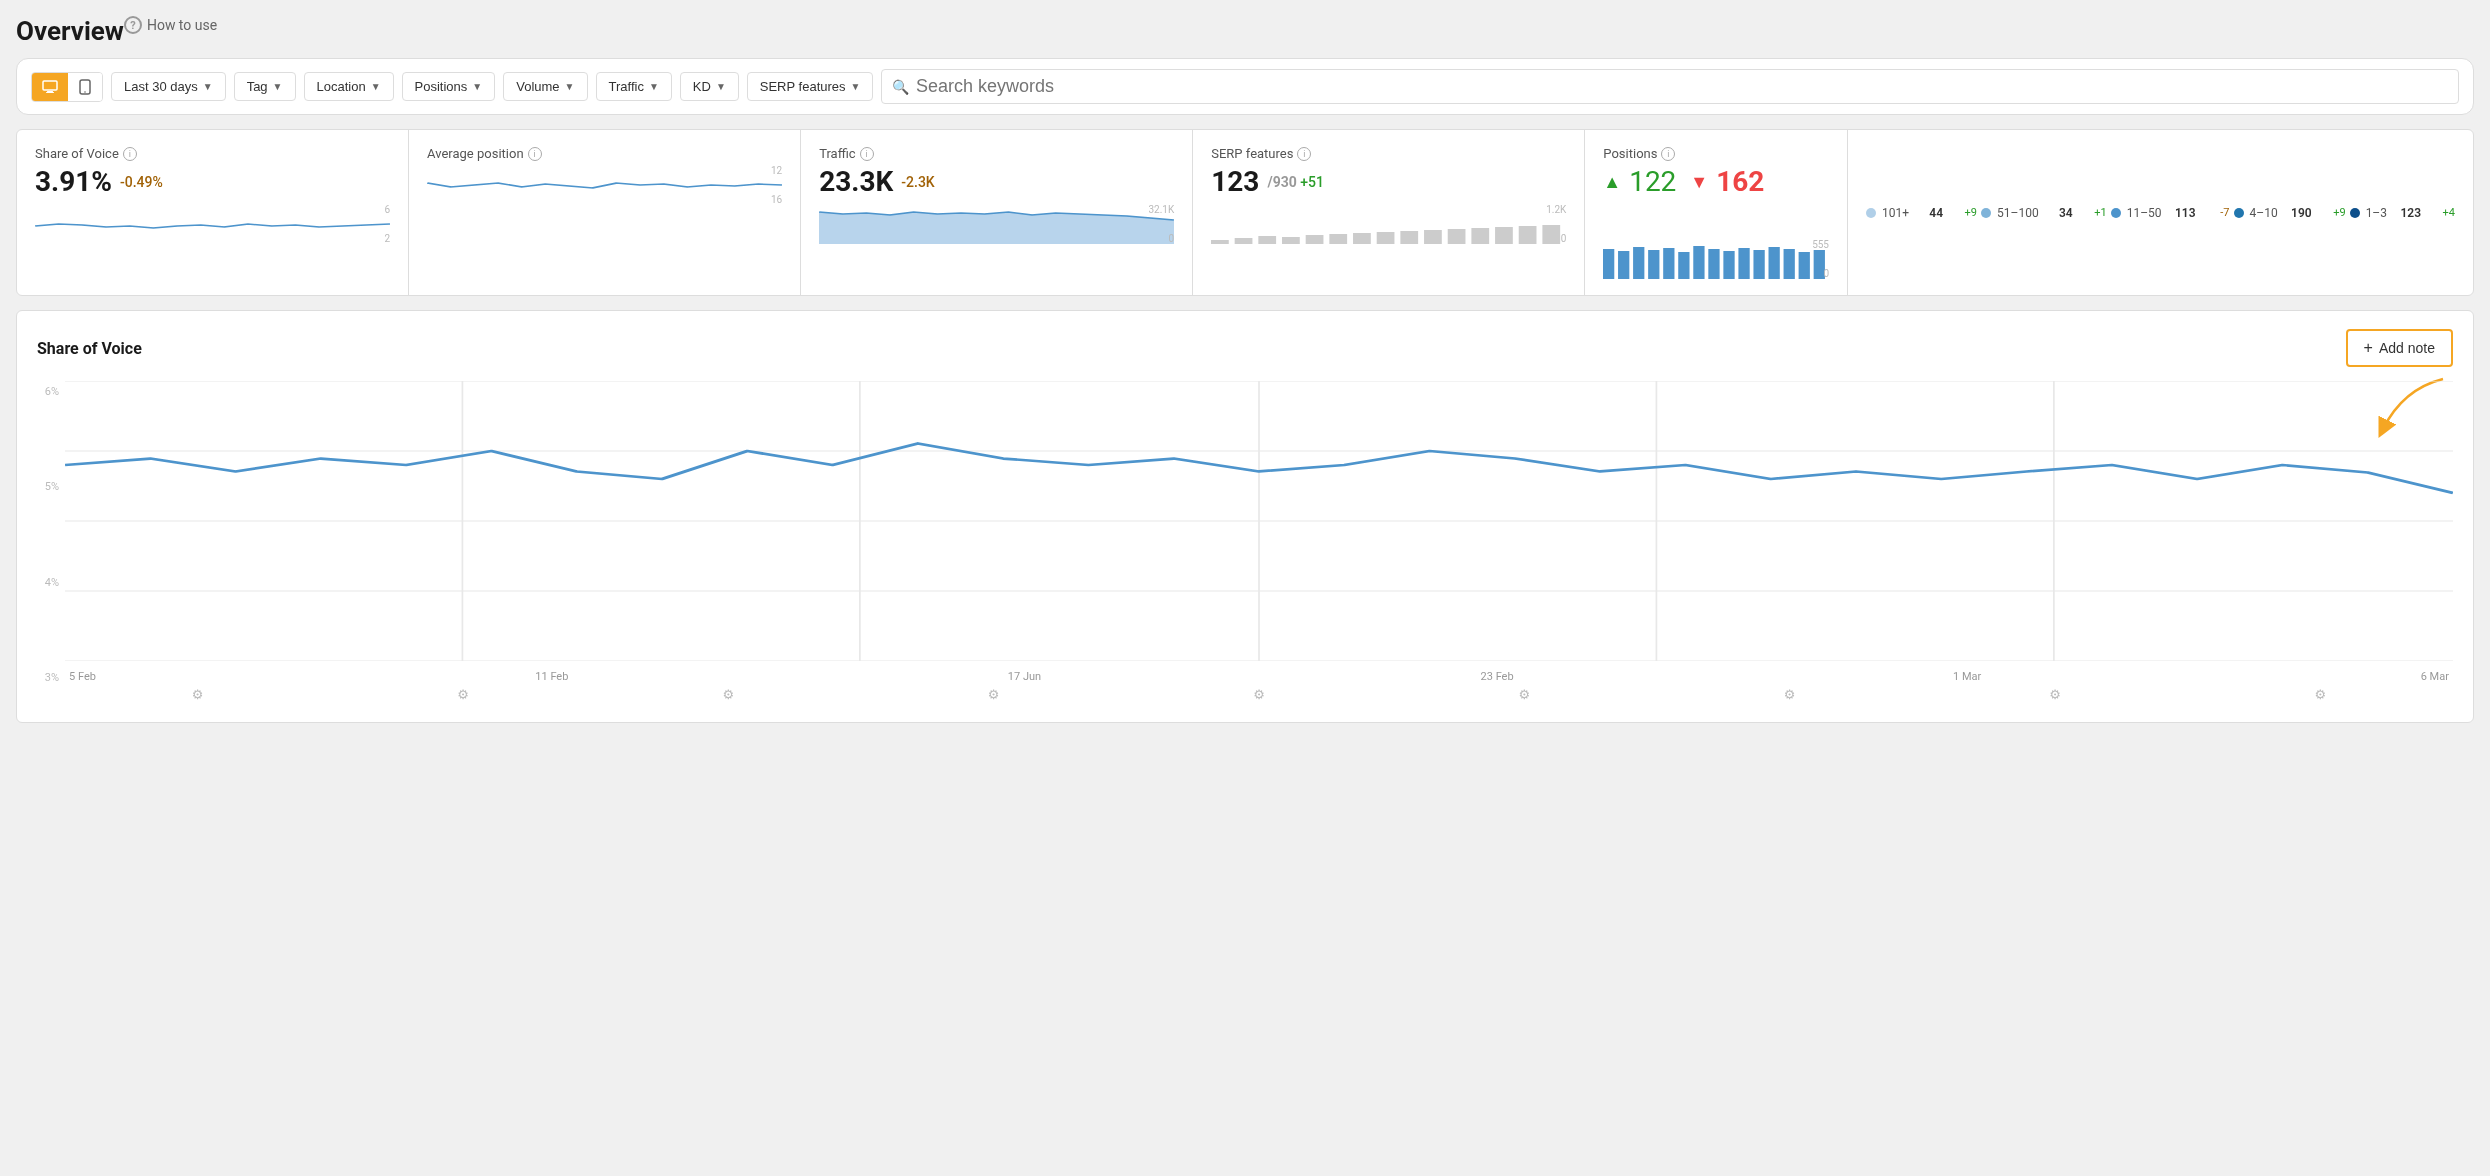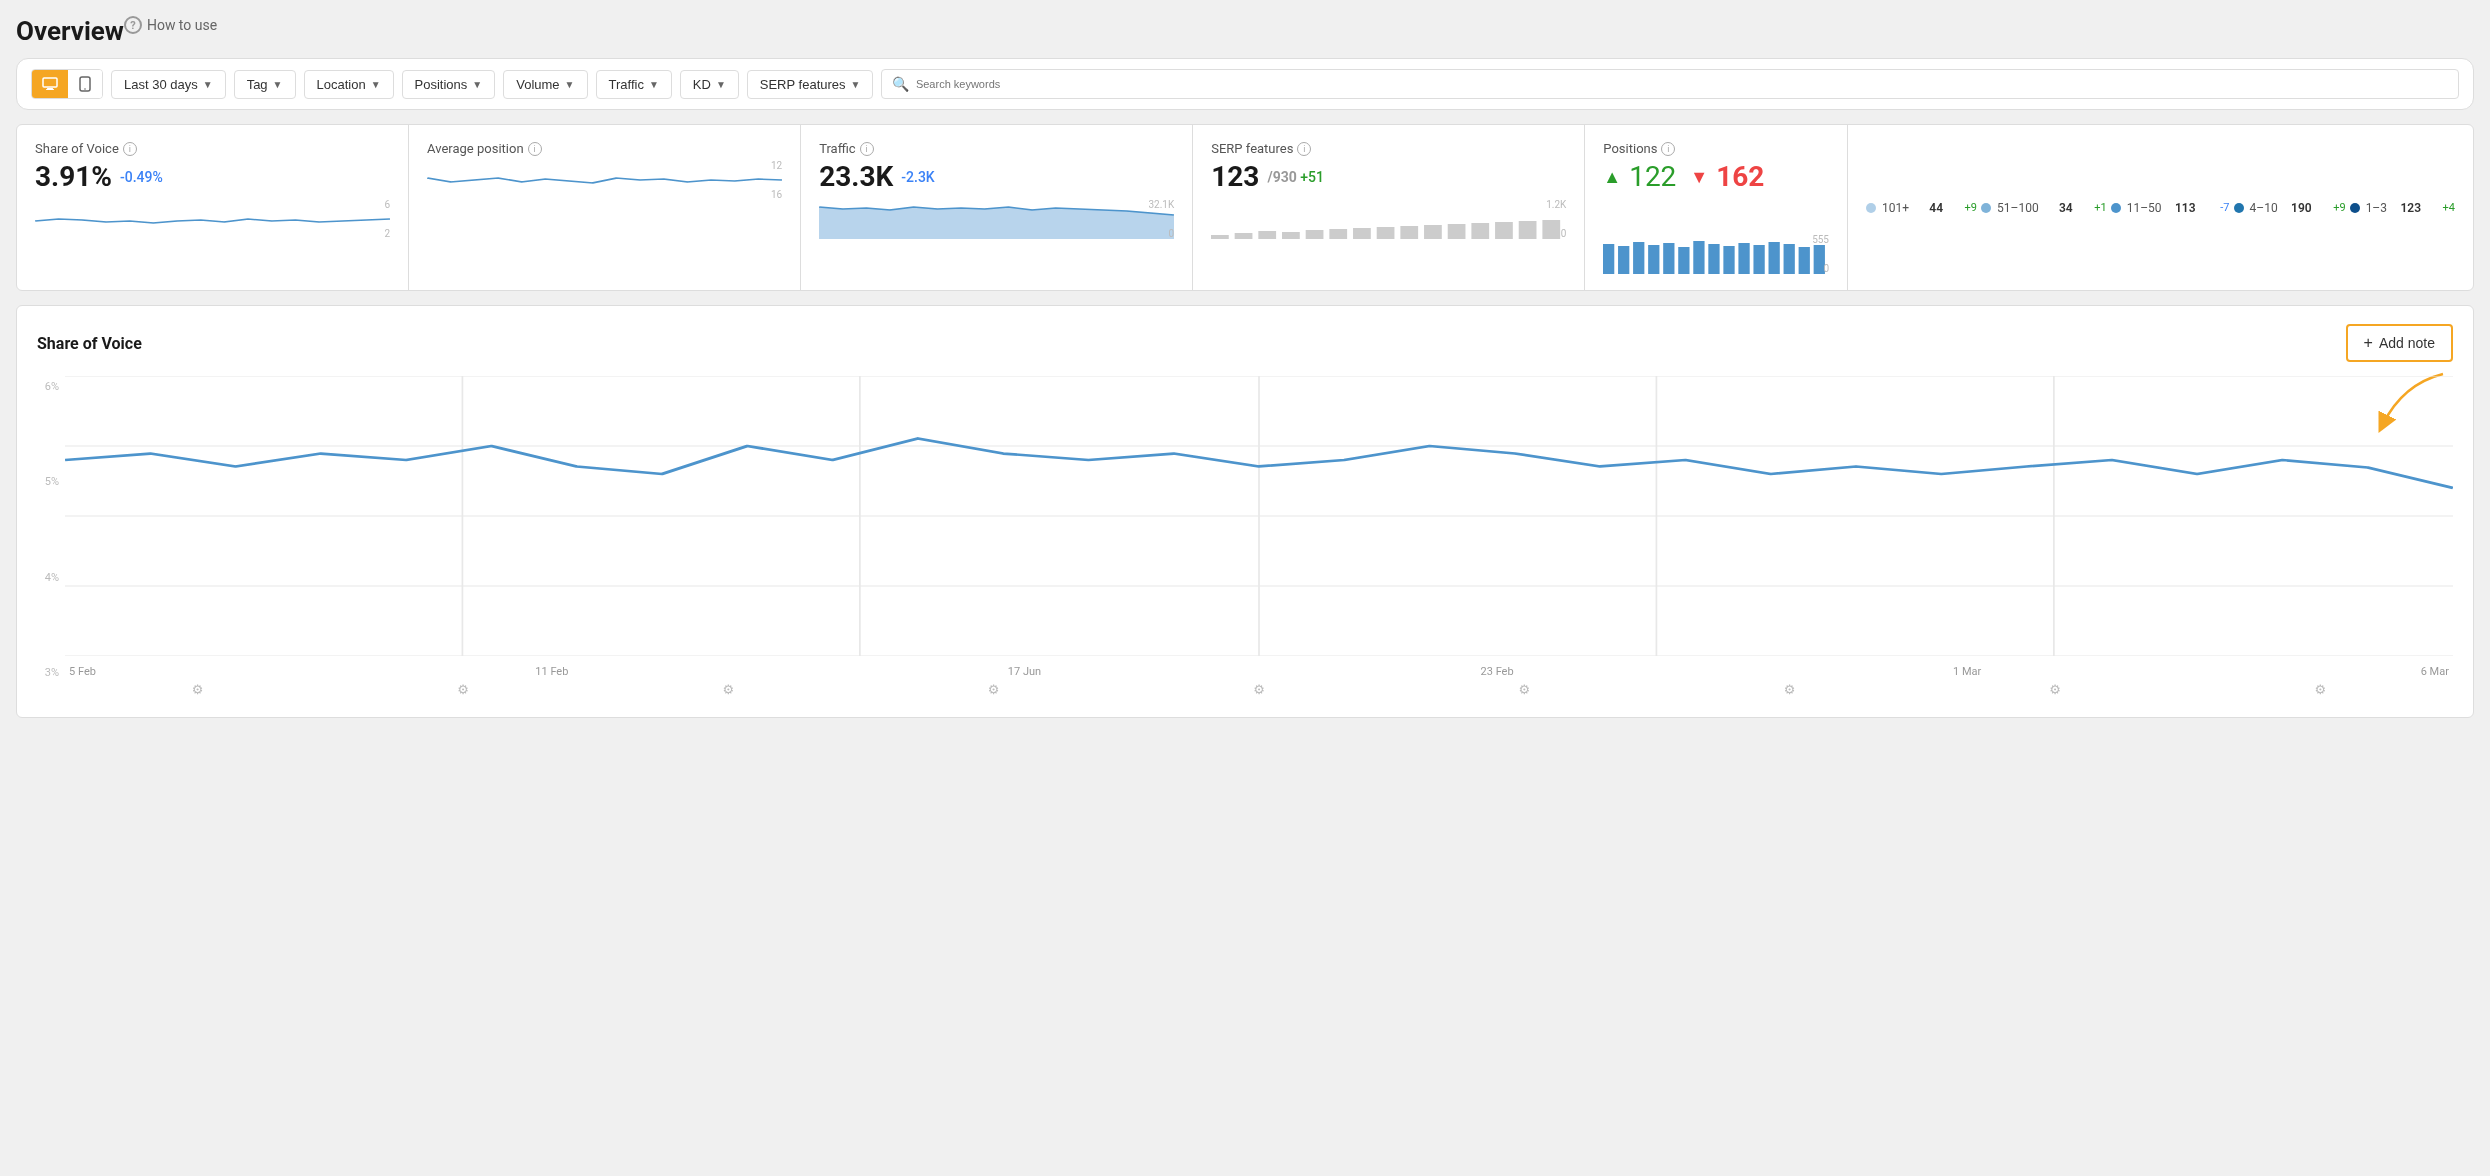--- a/index.html
+++ b/index.html
@@ -100,21 +100,21 @@
       border: 1px solid #ddd;
       border-radius: 4px;
       padding: 6px 10px;
       background: #fff;
       flex: 1;
       min-width: 180px;
     }
     .search-box input {
       border: none;
       outline: none;
-      font-size: 11px;
+      font-size: 18px;
       color: #333;
       width: 100%;
       background: transparent;
     }
     .search-icon-svg {
       color: #999;
       font-size: 14px;
     }
     
     .metrics-row {
@@ -161,21 +161,21 @@
       color: #1a1a1a;
       display: flex;
       align-items: center;
       gap: 8px;
       margin-bottom: 6px;
     }
     .metric-change {
       font-size: 14px;
       font-weight: 500;
     }
-    .change-negative { color: #3b82f6; }
+    .change-negative { color: #a16207; }
     .change-positive { color: #2a9d2a; }
     .metric-sparkline {
       height: 40px;
       position: relative;
       margin-top: 4px;
     }
     .sparkline-svg {
       width: 100%;
       height: 100%;
     }

